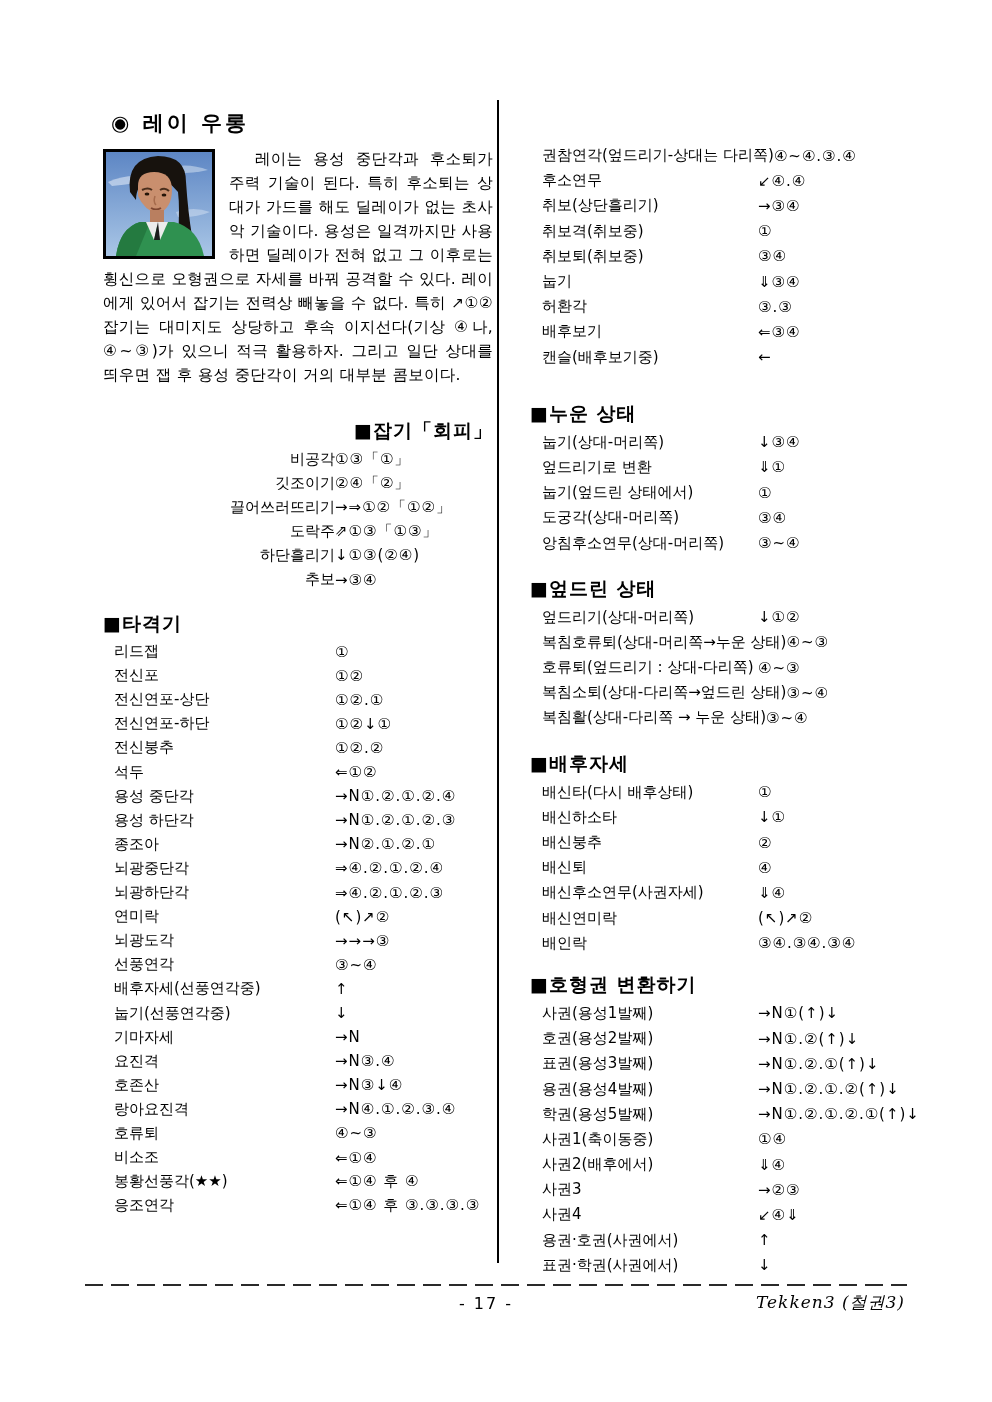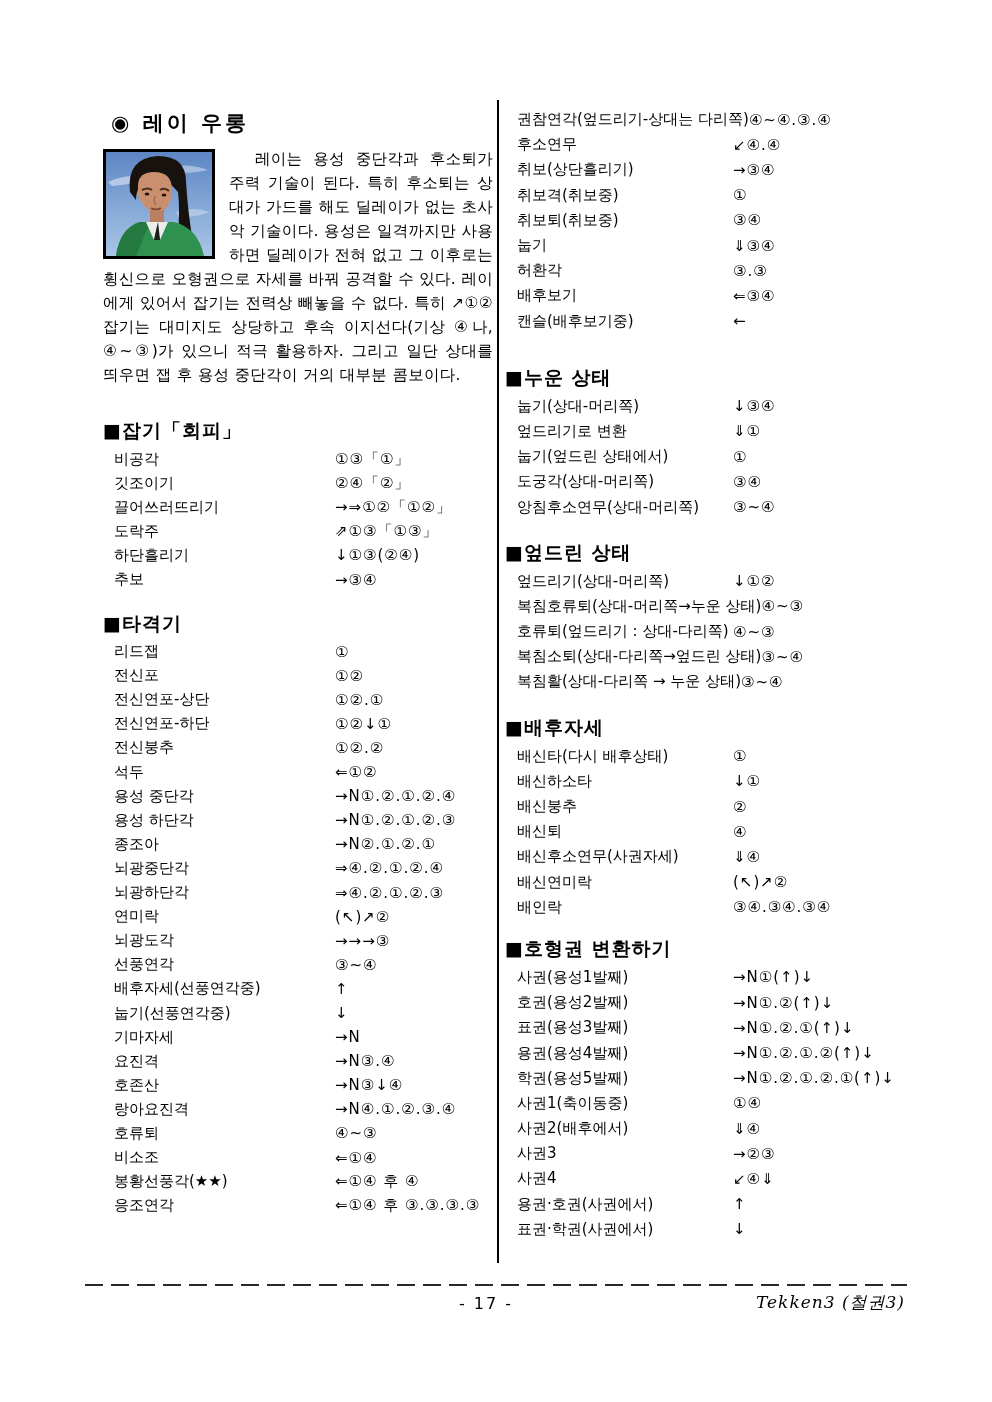--- a/index.html
+++ b/index.html
@@ -3,41 +3,41 @@
 <meta charset="utf-8">
 <style>
   html, body { margin:0; padding:0; background:#ffffff; }
   body {
     width:992px; height:1402px; position:relative;
     color:#000; font-family:"DejaVu Sans", sans-serif;
     overflow:hidden;
   }
   .col { position:absolute; top:103px; }
   .col-left  { left:103px; width:390px; }
-  .col-right { left:505px; width:398px; }
+  .col-right { left:530px; width:398px;margin-top:36px; }
   .divider {
     position:absolute; left:497px; top:100px; width:2px; height:1163px;
     background:#000;
   }
   h1.page-title {
     font-size:21px; line-height:24px; margin:8px; font-weight:bold;
     letter-spacing:3px;
   }
   .intro { margin-top:12px; }
   .portrait-box {
     float:left; width:106px; height:104px; border:3px solid #000;
     margin:2px 14px 4px 0; background:#6f97cf; overflow:hidden;
   }
   .portrait-box svg { display:block; }
   .intro p {
     margin:0; font-size:15.5px; line-height:24px; text-align:justify;
     text-indent:26px; letter-spacing:0.3px;
   }
   .section { clear:both; }
-  .sec-grab      { margin-top:30px; }
+  .sec-grab      { margin-top:30px;text-align:right; }
   .sec-strike    { margin-top:18px; }
   .sec-lying     { margin-top:30px; }
   .sec-facedown  { margin-top:19px; }
   .sec-backturn  { margin-top:19px; }
   .sec-transform { margin-top:15px; }
   h2.section-header {
     font-size:19px; line-height:26px; margin:0; font-weight:bold;
     letter-spacing:1px;
   }
   .moves { margin-top:4px; }

